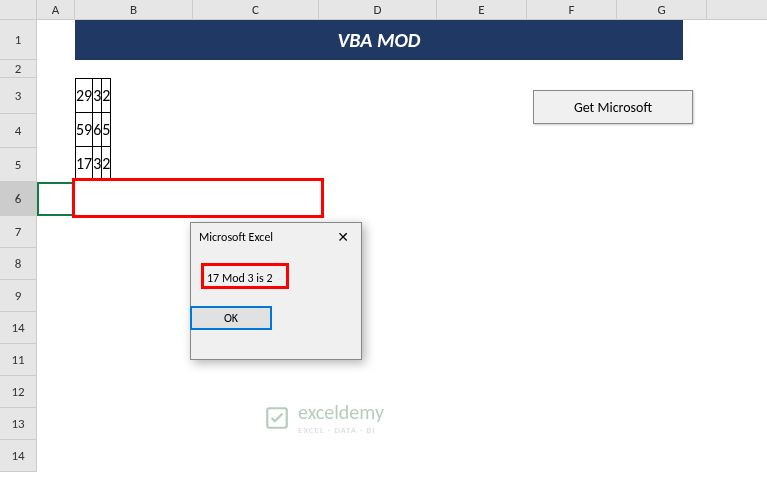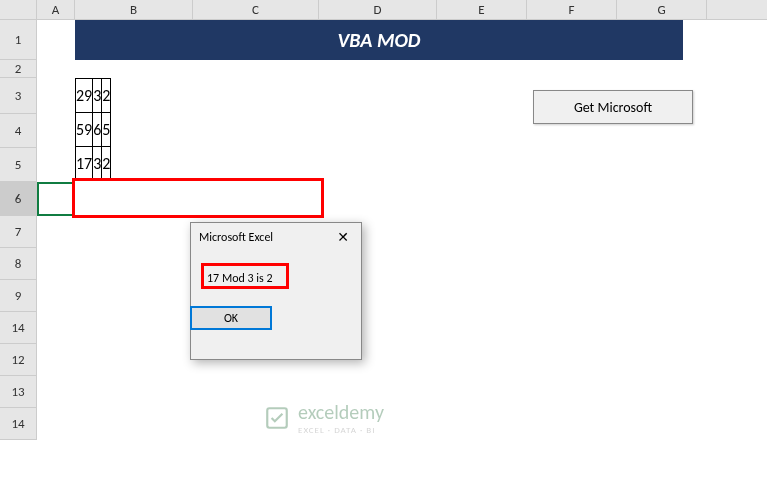--- a/index.html
+++ b/index.html
@@ -264,20 +264,23 @@
         <div class="row-h">7</div>
       </div>
     <div class="row rN">
         <div class="row-h">8</div>
       </div>
     <div class="row rN">
         <div class="row-h">9</div>
       </div>
     <div class="row rN">
         <div class="row-h">14</div>
+      </div>
+    <div class="row rN">
+        <div class="row-h">11</div>
       </div>
     <div class="row rN">
         <div class="row-h">12</div>
       </div>
     <div class="row rN">
         <div class="row-h">13</div>
       </div>
     <div class="row rN">
         <div class="row-h">14</div>
       </div>

